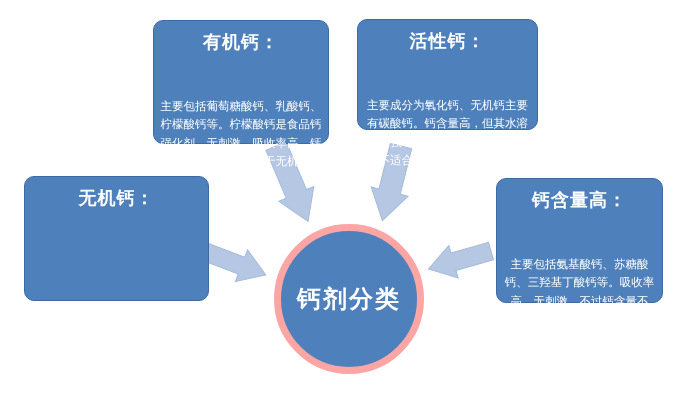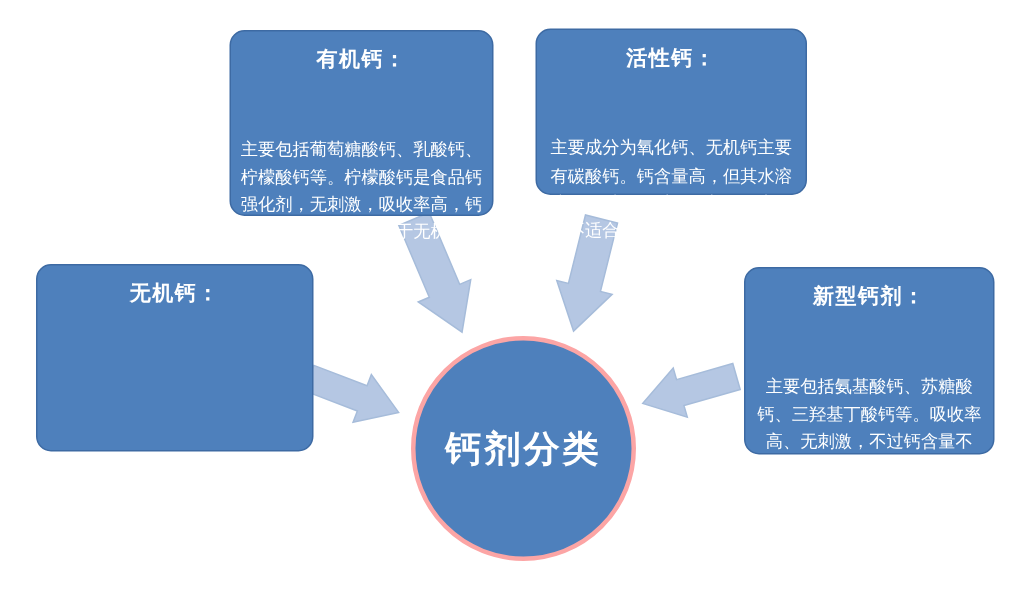--- a/index.html
+++ b/index.html
@@ -33,21 +33,21 @@
     box-sizing: border-box;
     background: #4E80BC;
     border: 1px solid #3D6AA3;
     border-radius: 10px;
     color: #ffffff;
     text-align: center;
     padding: 8px 5px 6px 5px;
   }
   .node-title {
     font-weight: bold;
-    font-size: 14px;
+    font-size: 18px;
     line-height: 1.45;
     letter-spacing: 1px;
     margin-bottom: 3px;
   }
   .node-body {
     font-size: 11.5px;
     line-height: 1.6;
     margin-top: 42px;
   }
   .box-organic   { left: 153px; top: 20px;  width: 176px; height: 124px; }
@@ -55,21 +55,21 @@
   .box-inorganic { left: 24px;  top: 176px; width: 185px; height: 125px; text-align: center; }
   .box-newtype   { left: 496px; top: 178px; width: 167px; height: 125px; }
   .center-circle {
     position: absolute;
     left: 274px;
     top: 224px;
     width: 150px;
     height: 150px;
     box-sizing: border-box;
     background: #4E80BC;
-    border: 3px solid #fca5a5;
+    border: 7px solid #fca5a5;
     border-radius: 50%;
     display: flex;
     align-items: center;
     justify-content: center;
   }
   .center-label {
     color: #ffffff;
     font-weight: bold;
     font-size: 24px;
     letter-spacing: 2px;
@@ -95,21 +95,21 @@
   <div class="node-box box-active">
     <div class="node-title">活性钙：</div>
     <div class="node-body">主要成分为氧化钙、无机钙主要有碳酸钙。钙含量高，但其水溶液是强碱性，对胃肠刺激性大，不适合有胃部疾病的人群。</div>
   </div>
 
   <div class="node-box box-inorganic">
     <div class="node-title">无机钙：</div>
   </div>
 
   <div class="node-box box-newtype">
-    <div class="node-title">新型钙剂：</div>
+    <div class="node-title">钙含量高：</div>
     <div class="node-body">主要包括氨基酸钙、苏糖酸钙、三羟基丁酸钙等。吸收率高、无刺激，不过钙含量不高，葡萄糖酸钙和乳酸钙的含钙量低。</div>
   </div>
 
   <div class="center-circle">
     <span class="center-label">钙剂分类</span>
   </div>
 
 </div>
 
 </body></html>

